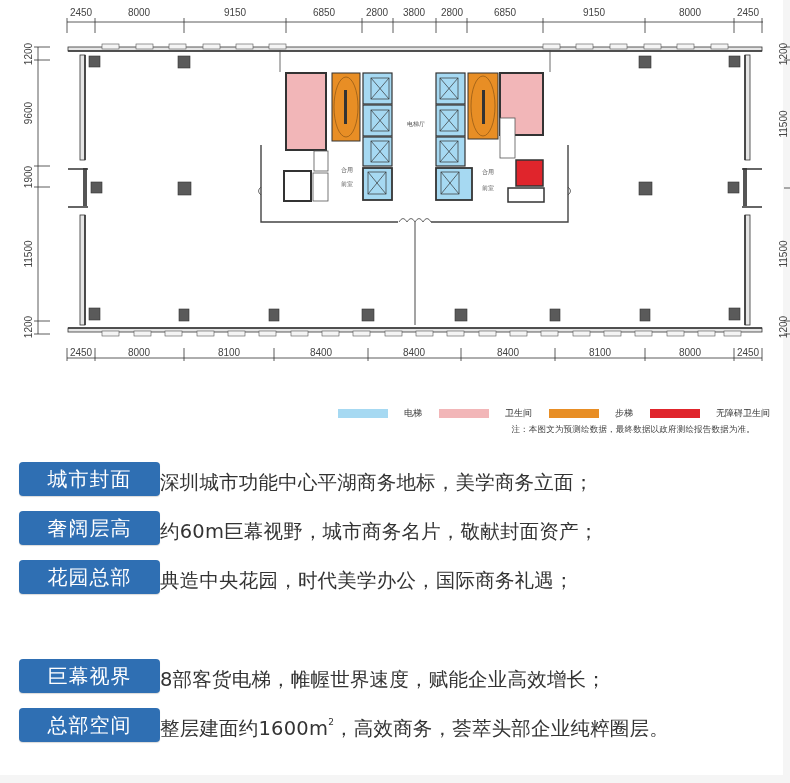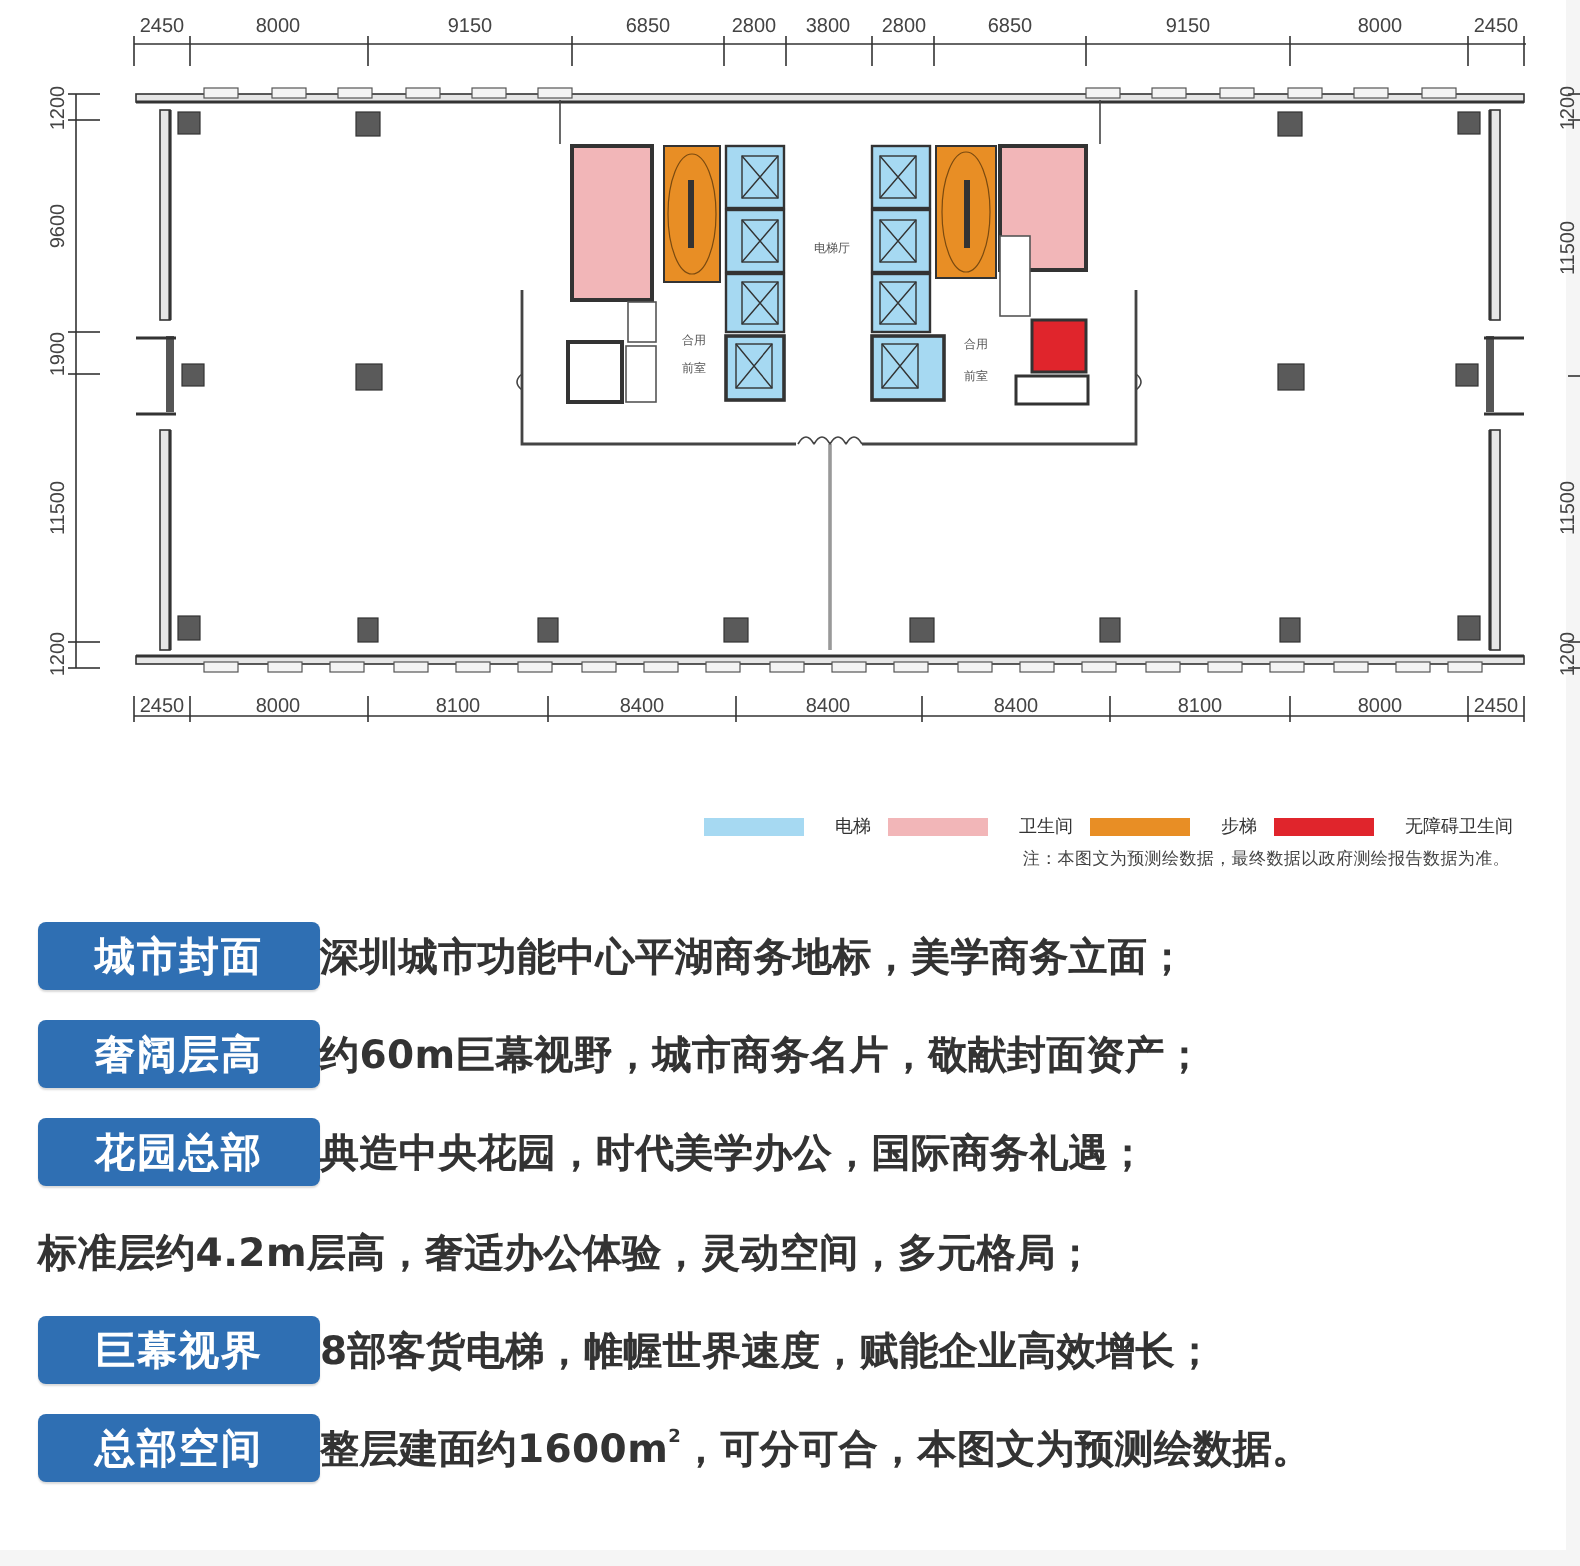--- a/index.html
+++ b/index.html
@@ -1,27 +1,27 @@
 <!DOCTYPE html>
 <html><head>
 <meta charset="utf-8">
 <style>
   * { box-sizing: border-box; margin: 0; padding: 0; }
   html, body { width: 790px; height: 783px; background: #f5f5f5; overflow: hidden; }
   body { font-family: "DejaVu Sans", "Liberation Sans", sans-serif; color: #333; position: relative; }
   .page { position: absolute; left: 0; top: 0; width: 783px; height: 775px; background: #ffffff; }
   .plan { position: absolute; left: 16px; top: 0; width: 740px; height: 400px; }
   .plan svg { position: absolute; left: 0; top: 0; }
-  .legend { position: absolute; left: 330px; top: 405px; width: 440px; height: 16px; display: flex; align-items: center; justify-content: center; font-size: 9px; color: #333; }
+  .legend { position: absolute; left: 330px; top: 405px; width: 440px; height: 16px; display: flex; align-items: center; justify-content: space-between; font-size: 9px; color: #333; }
   .legend .item { display: flex; align-items: center; margin-left: 8px; }
   .legend .swatch { width: 50px; height: 9px; margin-right: 16px; }
   .legend .label { white-space: nowrap; }
   .note { position: absolute; right: 28px; top: 424px; font-size: 8.5px; color: #444; letter-spacing: 0.2px; white-space: nowrap; }
   .features { position: absolute; left: 19px; top: 460px; width: 760px; }
-  .feature { position: absolute; left: 0; height: 36px; display: flex; align-items: center; font-weight: bold; }
+  .feature { position: absolute; left: 0; height: 36px; display: flex; align-items: flex-end; }
   .tag { width: 141px; height: 34px; background: #2f6fb3; border-radius: 4px; color: #fff; font-size: 20px; display: flex; align-items: center; justify-content: center; letter-spacing: 1px; box-shadow: 0 1px 1px rgba(0,0,0,0.15); }
   .desc { font-size: 19.5px; color: #333; white-space: nowrap; letter-spacing: 0.2px; }
   .desc sup { font-size: 9px; vertical-align: 10px; }
   .dim { font-size: 10px; fill: #444; font-family: "Liberation Sans", sans-serif; }
 </style>
 </head>
 <body>
 
 <div class="page">
 
@@ -298,25 +298,24 @@
     </div>
     <div class="feature" style="top:49px">
       <div class="tag">奢阔层高</div>
       <div class="desc">约60m巨幕视野，城市商务名片，敬献封面资产；</div>
     </div>
     <div class="feature" style="top:98px">
       <div class="tag">花园总部</div>
       <div class="desc">典造中央花园，时代美学办公，国际商务礼遇；</div>
     </div>
     <div class="feature" style="top:148px">
-      <div class="desc">标准层约4.2m层高，奢适办公体验，灵动空间，多元格局；</div>
     </div>
     <div class="feature" style="top:197px">
       <div class="tag">巨幕视界</div>
       <div class="desc">8部客货电梯，帷幄世界速度，赋能企业高效增长；</div>
     </div>
     <div class="feature" style="top:246px">
       <div class="tag">总部空间</div>
-      <div class="desc"><span>整层建面约1600m</span><sup>2</sup><span>，可分可合，本图文为预测绘数据。</span></div>
+      <div class="desc"><span>整层建面约1600m</span><sup>2</sup><span>，高效商务，荟萃头部企业纯粹圈层。</span></div>
     </div>
   </div>
 
 </div>
 
 </body></html>

